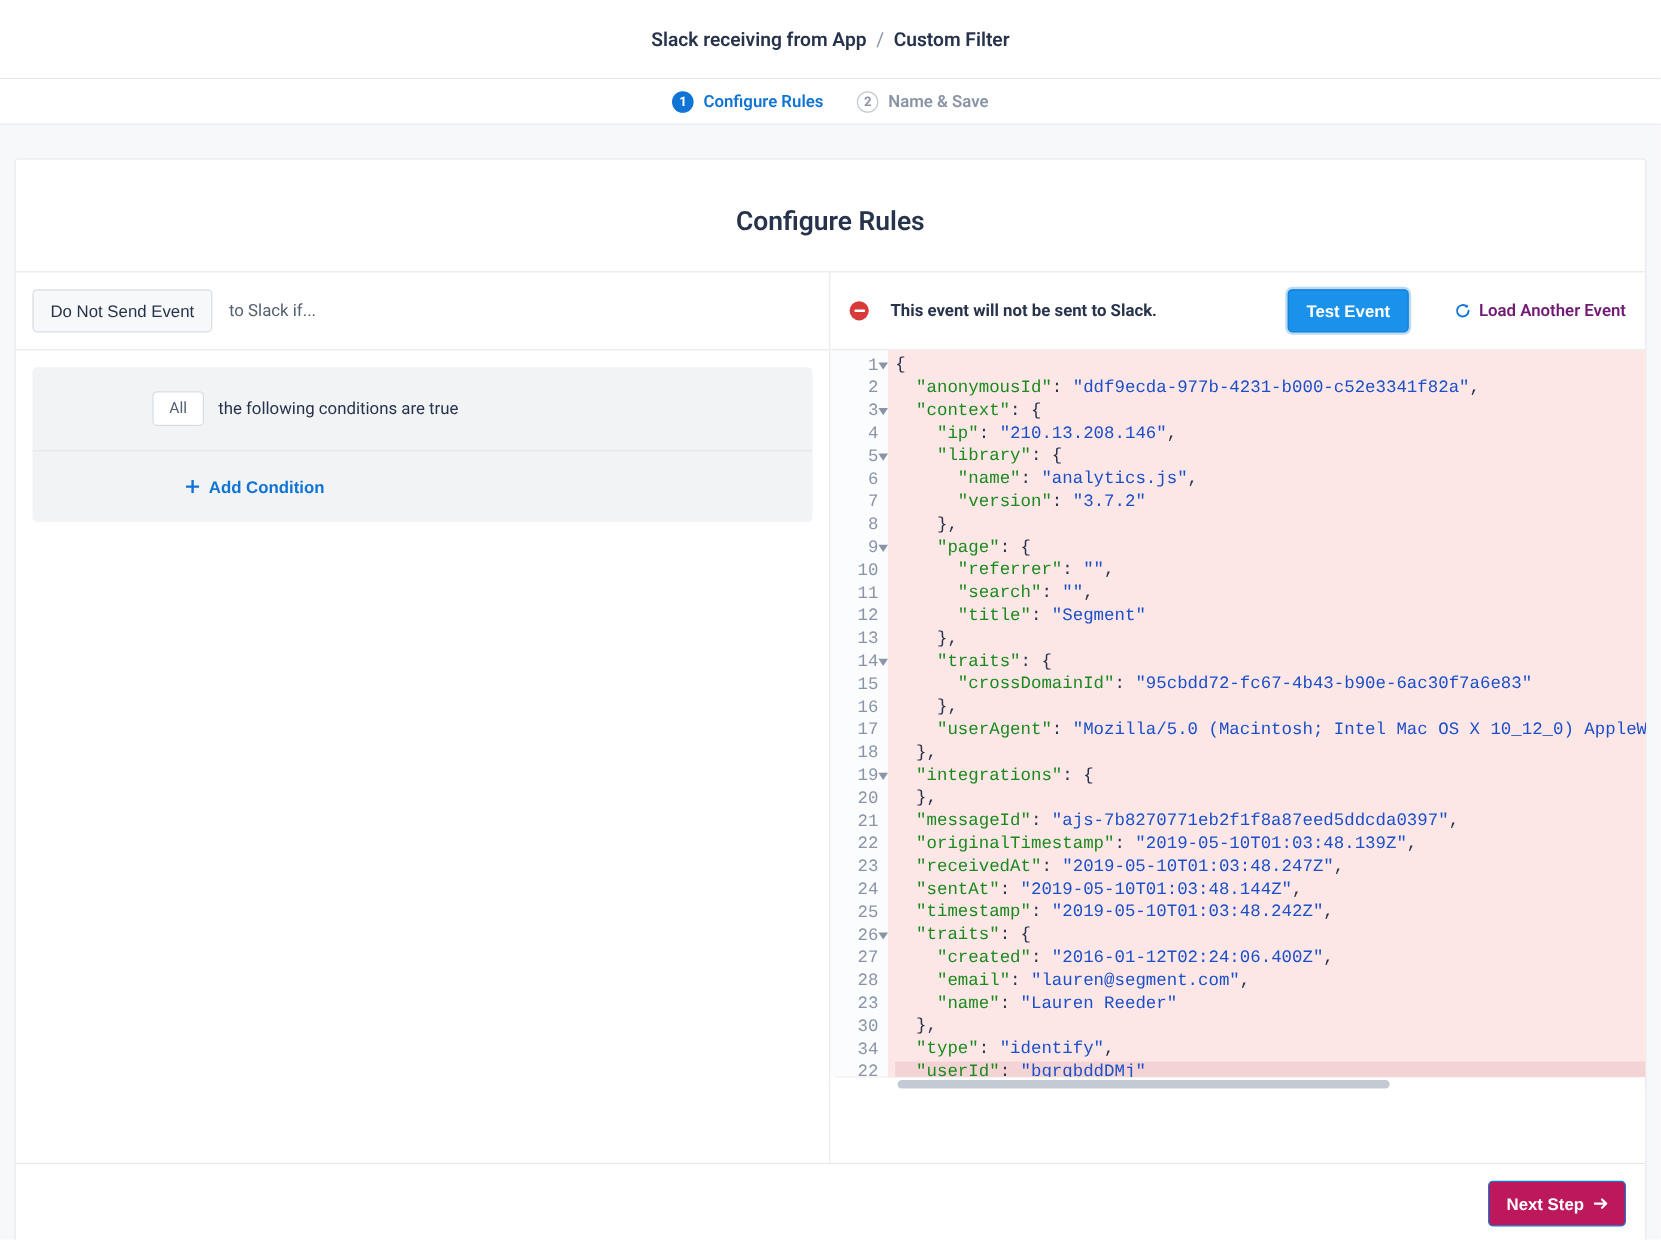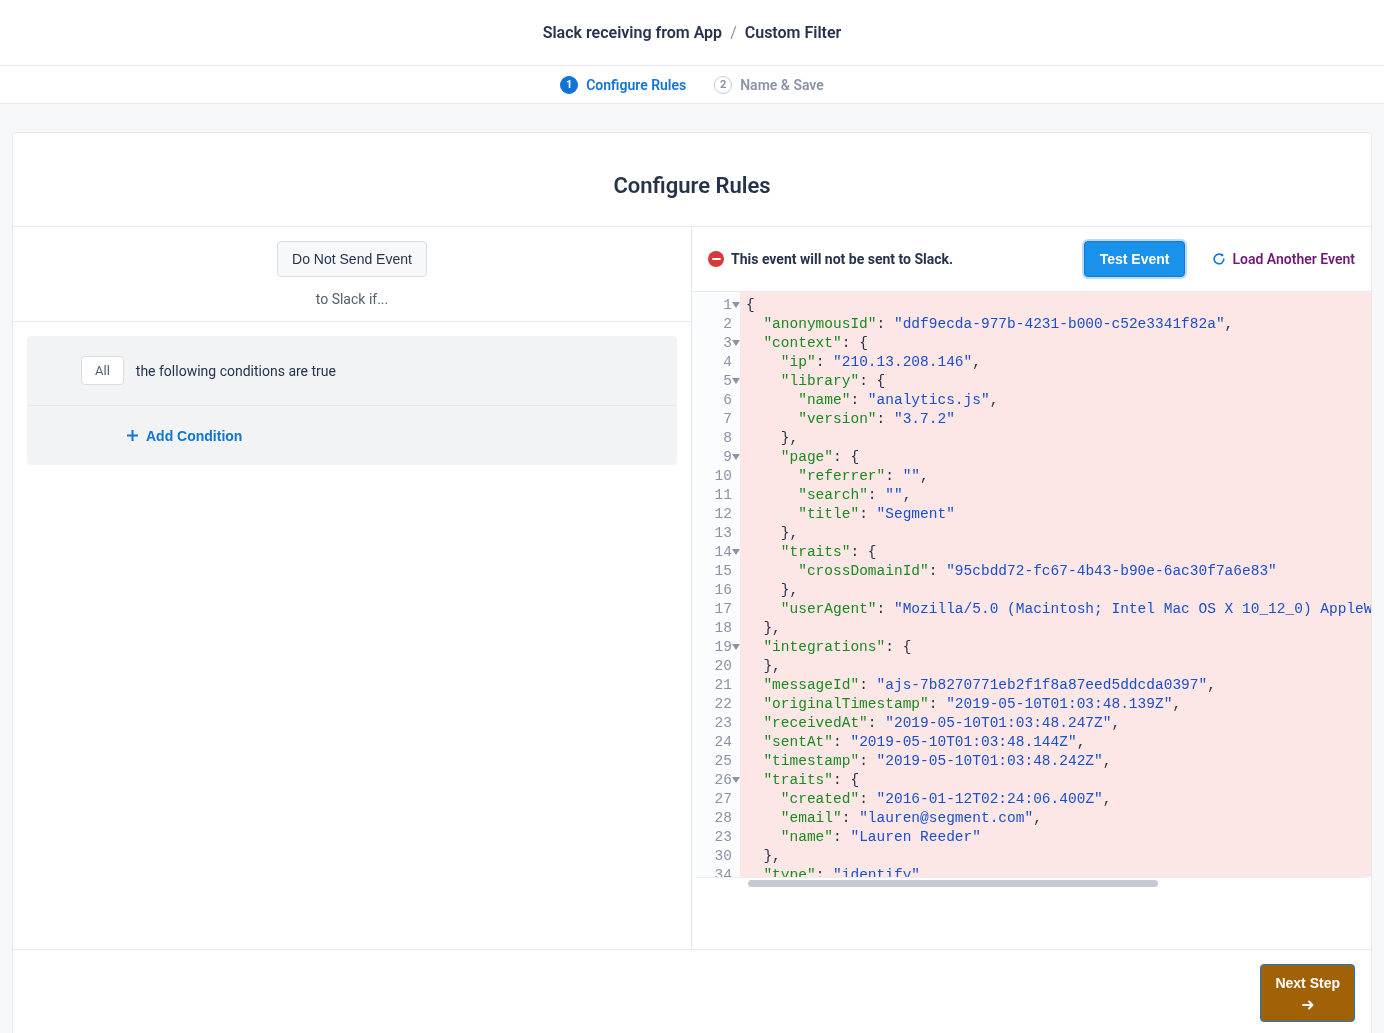--- a/index.html
+++ b/index.html
@@ -19,34 +19,34 @@
 
   
   .stage { background: #f7f8fa; padding: 28px 12px 12px; height: calc(1033px - 88px); }
   .card { background: #fff; border: 1px solid #e5e8ec; border-radius: 3px; width: 100%; height: 100%; display: flex; flex-direction: column; }
   .card-title { text-align: center; font-size: 22px; font-weight: 600; color: #27324b; padding: 40px 0 28px; border-bottom: 1px solid #e5e8ec; }
   .card-body { flex: 1; display: flex; min-height: 0; }
   .col-left { width: 50%; border-right: 1px solid #e5e8ec; min-height: 0; }
   .col-right { width: 50%; min-height: 0; display: flex; flex-direction: column; }
 
   
-  .action-row { display: flex; align-items: center; gap: 14px; padding: 14px; font-size: 14px; color: #54606e; border-bottom: 1px solid #e5e8ec; flex-direction: column; }
+  .action-row { display: flex; align-items: center; gap: 14px; padding: 14px; font-size: 14px; color: #54606e; border-bottom: 1px solid #e5e8ec; }
   .btn-white { background: #f7f8f9; border: 1px solid #d8dde4; border-radius: 4px; padding: 9px 14px; font-size: 14px; color: #27324b; font-weight: 500; }
   .rules-area { background: #f1f3f5; margin: 14px; border-radius: 4px; padding: 0; }
-  .quant-row { display: flex; align-items: center; gap: 12px; padding: 20px 14px 20px 54px; font-size: 14px; color: #27324b; border-bottom: 1px solid #e5e8ec; }
+  .quant-row { display: flex; align-items: center; gap: 12px; padding: 20px 14px 20px 100px; font-size: 14px; color: #27324b; border-bottom: 1px solid #e5e8ec; }
   .quant-pill { background: #fff; border: 1px solid #d8dde4; border-radius: 4px; padding: 6px 13px; font-size: 13px; color: #54606e; }
   .cond-row { display: flex; align-items: center; gap: 8px; padding: 20px 14px 20px 96px; border-bottom: 1px solid #e5e8ec; }
   .cond-row .fld { background: #fff; border: 1px solid #d8dde4; border-radius: 4px; padding: 9px 13px; font-size: 14px; color: #27324b; }
   .cond-row input.fld { width: 140px; font-family: inherit; }
   .cond-row .remove { margin-left: auto; width: 28px; height: 28px; background: #e7eaee; border-radius: 3px; display: flex; align-items: center; justify-content: center; color: #54606e; cursor: pointer; }
-  .add-row { padding: 20px 14px 20px 100px; }
+  .add-row { padding: 20px 14px 20px 100px; margin-left: 28px; }
   .link-btn { color: #1074d6; font-size: 14px; font-weight: 600; display: inline-flex; align-items: center; gap: 8px; background: none; border: none; cursor: pointer; }
 
   
-  .test-header { display: flex; align-items: center; gap: 7px; padding: 14px 16px; border-bottom: 1px solid #e5e8ec; }
+  .test-header { display: flex; align-items: center; gap: 18px; padding: 14px 16px; border-bottom: 1px solid #e5e8ec; }
   .status-icon { width: 16px; height: 16px; border-radius: 50%; background: #d83a3a; display: inline-flex; align-items: center; justify-content: center; }
   .status-icon::after { content: ""; width: 9px; height: 2.4px; background: #fff; border-radius: 1px; }
   .status-text { font-size: 14px; font-weight: 700; color: #27324b; }
   .btn-blue { margin-left: auto; background: #1a91eb; color: #fff; font-weight: 600; font-size: 14px; padding: 9px 15px; border: 1px solid #0f7bd2; border-radius: 4px; box-shadow: 0 0 0 2px #bcdcf5; cursor: pointer; }
   .link-blue { color: #701a75; font-size: 14px; font-weight: 600; display: inline-flex; align-items: center; gap: 6px; margin-left: 20px; cursor: pointer; }
   .reload-icon { width: 14px; height: 14px; }
 
   
   .code-wrap { flex: 1; display: flex; font-family: "SFMono-Regular", Consolas, "Liberation Mono", Menlo, monospace; font-size: 14.5px; line-height: 19px; overflow: hidden; min-height: 0; }
   .gutter { width: 48px; background: #fbfcfd; color: #8a94a6; text-align: right; padding: 4px 8px 4px 0; user-select: none; }
@@ -57,21 +57,21 @@
   .k { color: #1a8a1f; } 
   .s { color: #1a4fc9; } 
   .p { color: #27324b; } 
   .code .active { background: #f4d3d4; }
   .code-foot { height: 60px; background: #fff; }
   .hscroll { height: 12px; background: #fff; border-top: 1px solid #eee; position: relative; margin: 0 4px; }
   .hthumb { position: absolute; left: 52px; top: 2px; height: 7px; width: 410px; background: #c4cad4; border-radius: 4px; }
 
   
   .card-footer { border-top: 1px solid #e5e8ec; padding: 14px 16px; display: flex; justify-content: flex-end; }
-  .btn-primary { background: #a16207; color: #fff; font-weight: 700; font-size: 14px; padding: 10px 14px; border: 1px solid #0f7bd2; border-radius: 4px; display: inline-flex; align-items: center; gap: 8px; cursor: pointer; flex-direction: column; }
+  .btn-primary { background: #be185d; color: #fff; font-weight: 700; font-size: 14px; padding: 10px 14px; border: 1px solid #0f7bd2; border-radius: 4px; display: inline-flex; align-items: center; gap: 8px; cursor: pointer; }
 
   .arrow-icon { width: 12px; height: 12px; }
 </style>
 </head>
 <body>
 
 <div class="breadcrumb-bar">
   <span>Slack receiving from App</span>
   <span class="sep">/</span>
   <span>Custom Filter</span>

